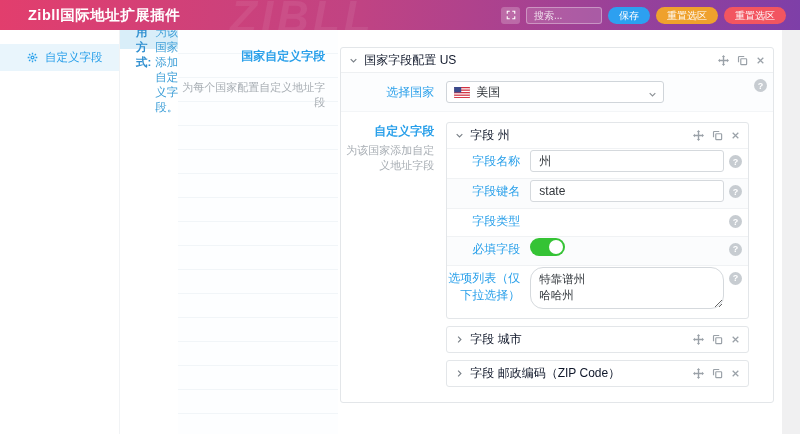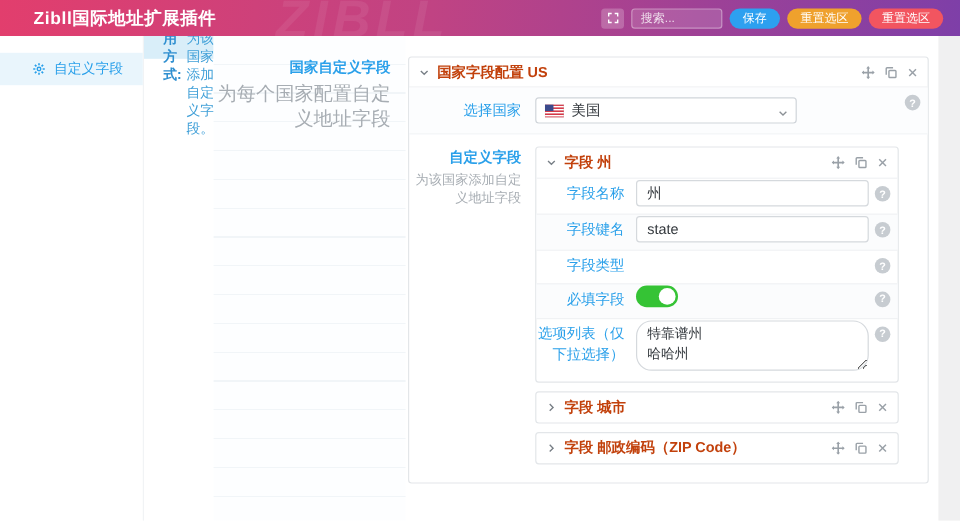--- a/index.html
+++ b/index.html
@@ -35,27 +35,27 @@
   .right-strip { width:18px; flex:0 0 18px; background:#f0f0f1; }
 
   .notice { height:19px; flex:0 0 19px; background:#d9eef9; color:#41a0d8; font-size:11.5px;
             display:flex; align-items:center; padding-left:16px; gap:4px; }
   .notice b { color:#2f8fd0; }
 
   .content { flex:1; display:flex; min-height:0; }
   .label-col { width:160px; flex:0 0 160px; padding:18px 13px 0 0; text-align:right;
          background:repeating-linear-gradient(180deg,#fdfeff 0 23px,#f1f5f8 23px 24px); }
   .sec-title { color:#2aa0ea; font-weight:bold; font-size:12px; }
-  .sec-sub { color:#a7adb3; font-size:16px; margin-top:3px; }
+  .sec-sub { color:#a7adb3; font-size:11px; margin-top:15px; }
   .field-col { flex:1; padding:17px 8px 0 2px; min-width:0; }
 
   
   .panel { border:1px solid #e3e6e9; border-radius:3px; background:#fff; }
   .p-head { height:25px; display:flex; align-items:center; padding:0 8px; gap:6px; cursor:pointer; }
-  .p-head .title { font-weight:bold; font-size:12px; color:#c2410c; }
+  .p-head .title { font-weight:normal; font-size:12px; color:#0f172a; }
   .p-icons { margin-left:auto; display:flex; align-items:center; gap:8px; color:#9aa1a8; }
   .p-icons svg { display:block; cursor:pointer; }
   .caret { color:#787f86; display:flex; }
   .outer > .p-head { border-bottom:1px solid #eef0f2; }
 
   .p-row { position:relative; display:flex; padding:8px 24px 8px 0; border-bottom:1px solid #f3f5f7; }
   .p-row:last-child { border-bottom:0; }
   .p-row:nth-child(even) { background:#fcfdfe; }
   .p-lab { width:105px; flex:0 0 105px; text-align:right; padding:3px 12px 0 0; }
   .p-lab .t { color:#2aa0ea; font-size:12px; }

